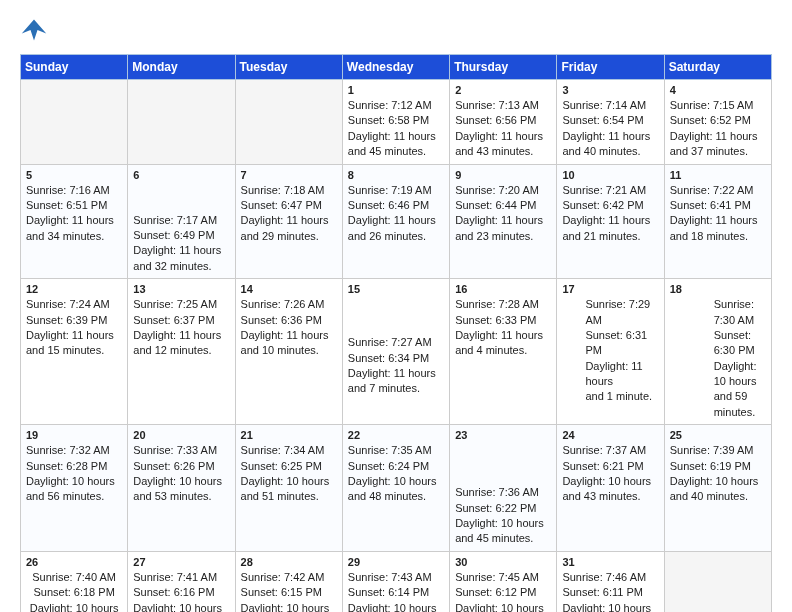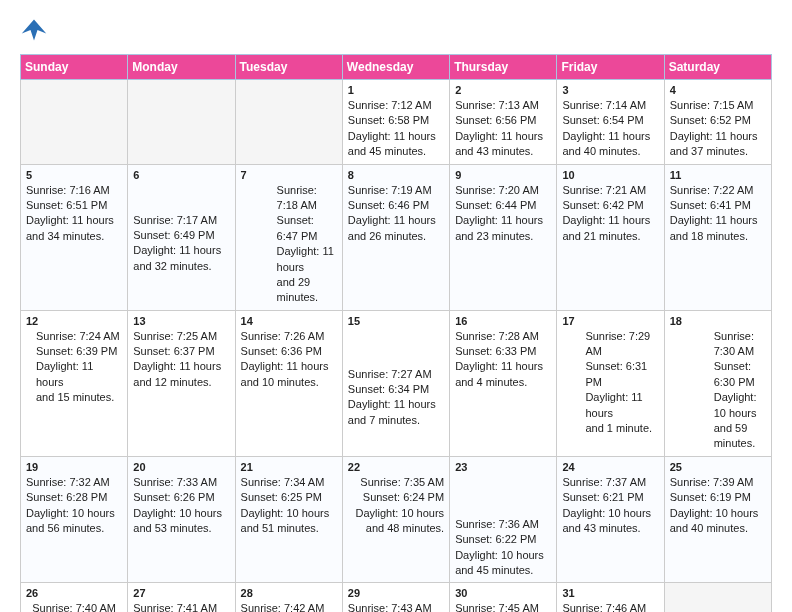--- a/index.html
+++ b/index.html
@@ -54,21 +54,21 @@
       color: #444;
     }
     .calendar {
       flex: 1;
       border: 1px solid #ccc;
       border-collapse: collapse;
       width: 100%;
       table-layout: fixed;
     }
     .calendar th {
-      background: #ec4899;
+      background: #1d4ed8;
       color: #fff;
       font-size: 12px;
       font-weight: bold;
       padding: 5px 4px;
       text-align: left;
       border: 1px solid #aac4e0;
     }
     .calendar td {
       border: 1px solid #ccc;
       vertical-align: top;
@@ -173,21 +173,21 @@
           </td>
           <td>
             <span class="day-num">6</span>
             <div class="day-info" style="white-space: pre-line; margin-top: 32px;">Sunrise: 7:17 AM
 Sunset: 6:49 PM
 Daylight: 11 hours
 and 32 minutes.</div>
           </td>
           <td>
             <span class="day-num">7</span>
-            <div class="day-info" style="white-space: pre-line; margin-left: 36px;">Sunrise: 7:18 AM
+            <div class="day-info" style="white-space: pre-line;">Sunrise: 7:18 AM
 Sunset: 6:47 PM
 Daylight: 11 hours
 and 29 minutes.</div>
           </td>
           <td>
             <span class="day-num">8</span>
             <div class="day-info" style="white-space: pre-line;">Sunrise: 7:19 AM
 Sunset: 6:46 PM
 Daylight: 11 hours
 and 26 minutes.</div>
@@ -210,21 +210,21 @@
             <span class="day-num">11</span>
             <div class="day-info" style="white-space: pre-line;">Sunrise: 7:22 AM
 Sunset: 6:41 PM
 Daylight: 11 hours
 and 18 minutes.</div>
           </td>
         </tr>
         <tr>
           <td>
             <span class="day-num">12</span>
-            <div class="day-info" style="white-space: pre-line; margin-left: 10px;">Sunrise: 7:24 AM
+            <div class="day-info" style="white-space: pre-line;">Sunrise: 7:24 AM
 Sunset: 6:39 PM
 Daylight: 11 hours
 and 15 minutes.</div>
           </td>
           <td>
             <span class="day-num">13</span>
             <div class="day-info" style="white-space: pre-line;">Sunrise: 7:25 AM
 Sunset: 6:37 PM
 Daylight: 11 hours
 and 12 minutes.</div>
@@ -282,21 +282,21 @@
           </td>
           <td>
             <span class="day-num">21</span>
             <div class="day-info" style="white-space: pre-line;">Sunrise: 7:34 AM
 Sunset: 6:25 PM
 Daylight: 10 hours
 and 51 minutes.</div>
           </td>
           <td>
             <span class="day-num">22</span>
-            <div class="day-info" style="white-space: pre-line; text-align: right;">Sunrise: 7:35 AM
+            <div class="day-info" style="white-space: pre-line;">Sunrise: 7:35 AM
 Sunset: 6:24 PM
 Daylight: 10 hours
 and 48 minutes.</div>
           </td>
           <td>
             <span class="day-num">23</span>
             <div class="day-info" style="white-space: pre-line; margin-top: 44px;">Sunrise: 7:36 AM
 Sunset: 6:22 PM
 Daylight: 10 hours
 and 45 minutes.</div>

